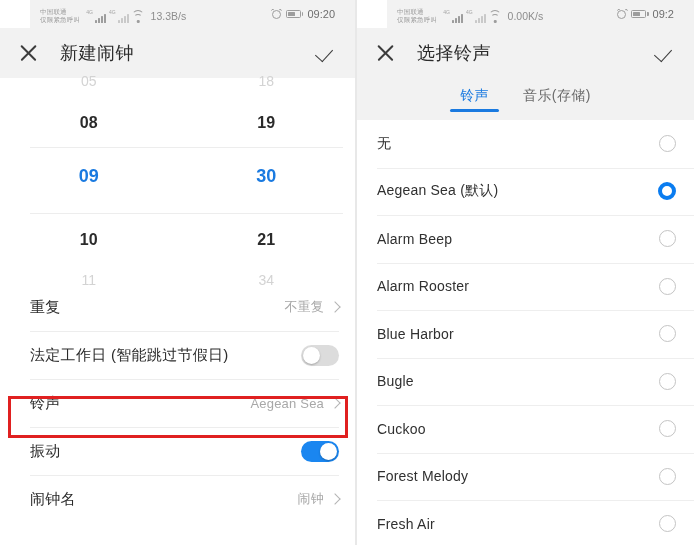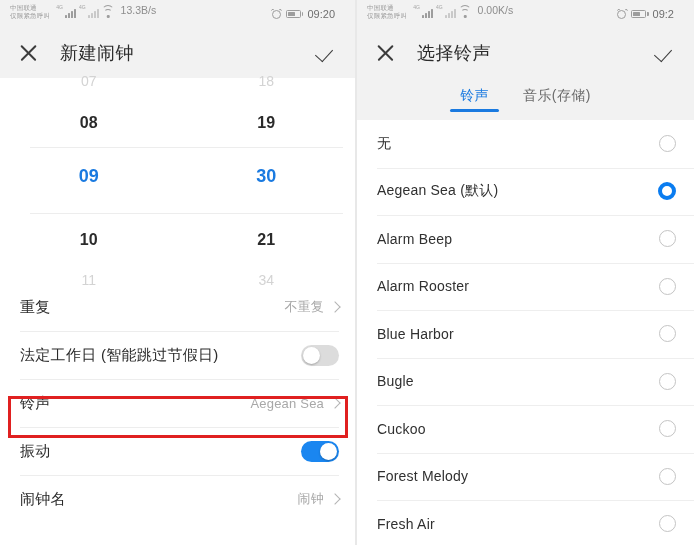--- a/index.html
+++ b/index.html
@@ -11,22 +11,23 @@
   .screen { position:relative; width:694px; height:545px; display:flex; }
 
   .panel { height:545px; position:relative; background:#ffffff; overflow:hidden; }
   .panel-left  { width:355px; }
   .panel-split { width:2px; background:#e8e8e8; height:545px; }
   .panel-right { width:337px; }
 
   
   .statusbar {
     height:28px; background:#f2f2f2;
-    display:flex; padding:4px 8px 0 10px;
+    display:flex; align-items:center; padding:4px 8px 0 10px;
     position:relative;
+    margin-left:30px;
   }
   .carrier {
     font-size:6.5px; line-height:8px; color:#9a9a9a;
     white-space:nowrap; letter-spacing:0.2px;
   }
   .sb-icons { display:flex; align-items:flex-end; gap:3px; margin-left:6px; height:14px; }
   .bars { display:flex; align-items:flex-end; gap:1px; height:11px; }
   .bars i { display:block; width:2px; background:#9d9d9d; border-radius:0.5px; }
   .bars i:nth-child(1){height:3px;} .bars i:nth-child(2){height:5px;}
   .bars i:nth-child(3){height:7px;} .bars i:nth-child(4){height:9px;}
@@ -106,21 +107,21 @@
     display:flex; flex-direction:column; align-items:center; justify-content:center;
   }
   .wheel .cell {
     height:41px; line-height:41px; font-size:16px; font-weight:bold;
     color:#2b2b2b; text-align:center; width:100%;
   }
   .wheel .cell.far    { color:#d3d3d3; font-weight:normal; font-size:14px; }
   .wheel .cell.active { color:#1a7ae0; font-size:18px; height:76px; line-height:67px; }
 
   
-  .settings { padding:0 0 0 4px; }
+  .settings { padding:0 0 0 14px; }
   .srow {
     height:48px; display:flex; align-items:center;
     padding:0 16px; position:relative; cursor:pointer;
   }
   .srow + .srow::before {
     content:""; position:absolute; left:16px; right:16px; top:0; height:1px;
     background:#ededed;
   }
   .srow .label { font-size:15px; color:#2b2b2b; font-weight:500; letter-spacing:0.3px; }
   .srow .spacer { flex:1; }
@@ -230,21 +231,21 @@
 
     <div class="appbar">
       <span class="icon-btn x-ico"></span>
       <span class="appbar-title">新建闹钟</span>
       <span class="right-slot icon-btn check-ico"></span>
     </div>
 
     <div class="picker">
       <div class="band"></div>
       <div class="wheel">
-        <div class="cell far">07</div>
+        <div class="cell far">05</div>
         <div class="cell">08</div>
         <div class="cell active">09</div>
         <div class="cell">10</div>
         <div class="cell far">11</div>
       </div>
       <div class="wheel">
         <div class="cell far">18</div>
         <div class="cell">19</div>
         <div class="cell active">30</div>
         <div class="cell">21</div>

